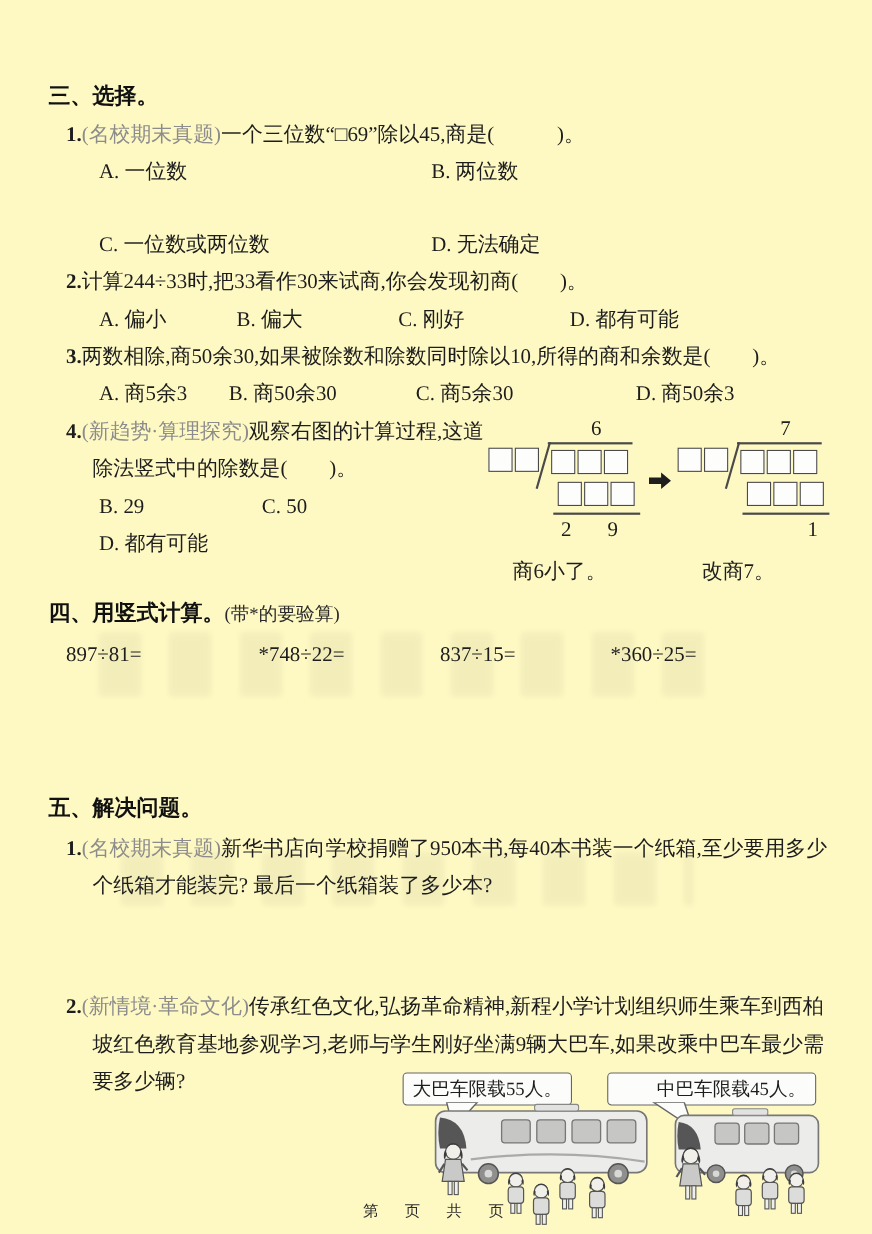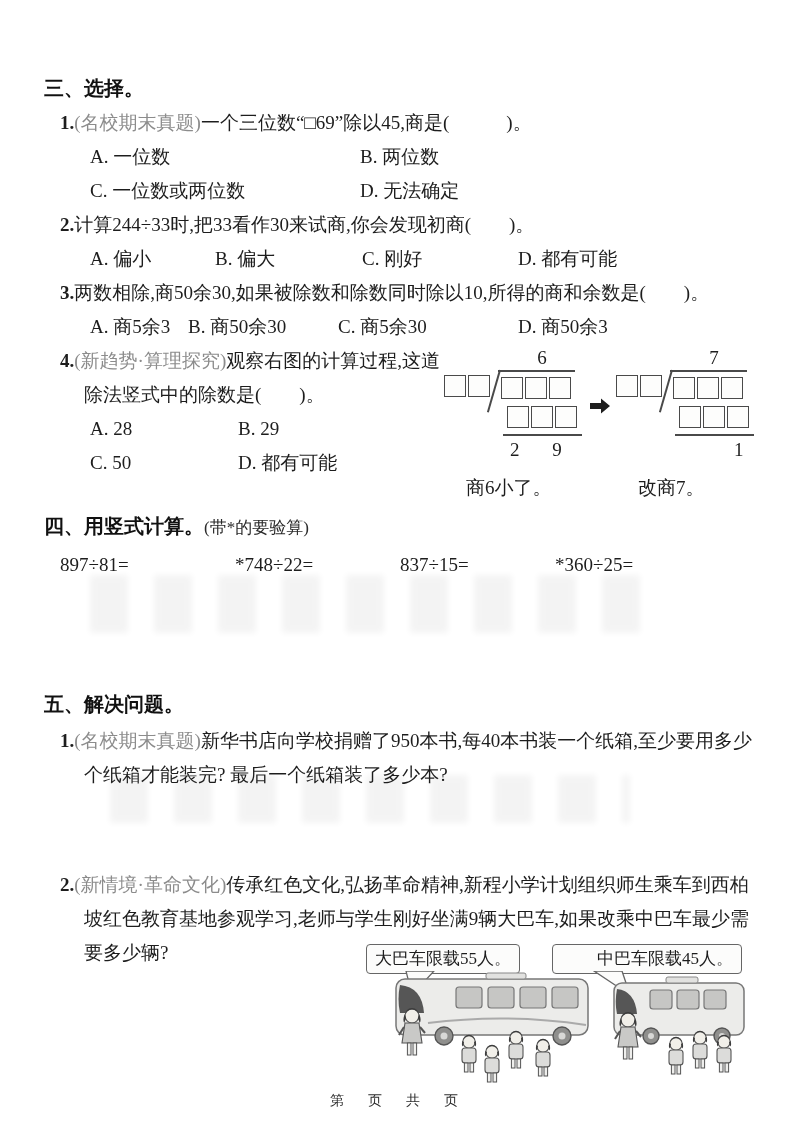--- a/index.html
+++ b/index.html
@@ -1,38 +1,38 @@
 <!DOCTYPE html>
 <html><head>
 <meta charset="utf-8">
 <style>
   * { margin:0; padding:0; box-sizing:border-box; }
   html,body { background:#e9e9e7; }
   .page {
     position:relative; width:793px; height:1122px; margin:0 auto;
-    background:#ffffff; overflow:hidden; color:#1d1d1d;
+    background:#fef9c3; overflow:hidden; color:#1d1d1d;
     font-family:"Liberation Serif","DejaVu Serif",serif;
   }
   .bleed {
     position:absolute; filter:blur(3px); opacity:.045; pointer-events:none;
     background:repeating-linear-gradient(90deg,#000 0 38px,transparent 38px 64px);
   }
   .content { position:absolute; left:44px; top:70px; width:714px; font-size:19px; line-height:34px; }
   .sec-head {
     font-family:"Liberation Sans","DejaVu Sans",sans-serif;
     font-weight:bold; font-size:20px; line-height:36px; color:#111;
   }
   .sec-note { font-family:"Liberation Serif",serif; font-weight:normal; font-size:17px; color:#2a2a2a; }
   .q { margin-left:16px; padding-left:24px; text-indent:-24px; }
   .qnum { font-weight:bold; }
   .qtag { color:#8c8c8c; }
   .opts { margin-left:16px; padding-left:30px; display:grid; }
-  .opts-q1 { grid-template-columns:270px auto; }
+  .opts-q1 { grid-template-columns:270px auto;gap:32px; }
   .opts-q2 { grid-template-columns:125px 147px 156px auto; }
-  .opts-q3 { grid-template-columns:98px 150px 180px auto; }
+  .opts-q3 { grid-template-columns:98px 150px 180px auto;gap:20px; }
   .opts-q4 { grid-template-columns:148px auto; }
   
   .q4wrap { display:flex; align-items:flex-start; }
   .q4left { width:404px; }
   .q4right { flex:1; display:flex; align-items:flex-start; padding-top:2px; }
   .divd { position:relative; width:142px; font-size:19px; line-height:24px; }
   .divd .quot { margin-left:60px; width:76px; text-align:center; height:24px; }
   .divd-main { display:flex; }
   .divisor { display:flex; gap:2px; margin-top:5px; }
   .slash { width:12px; position:relative; }
@@ -109,21 +109,20 @@
       <span>C. 商5余30</span>
       <span>D. 商50余3</span>
     </div>
 
     <div class="q4wrap">
       <div class="q4left">
         <div class="q" style="margin-left:16px;">
           <span class="qnum">4.</span><span class="qtag">(新趋势·算理探究)</span><span>观察右图的计算过程,这道除法竖式中的除数是(　　)。</span>
         </div>
         <div class="opts opts-q4">
-          <span>A. 28</span>
           <span>B. 29</span>
           <span>C. 50</span>
           <span>D. 都有可能</span>
         </div>
       </div>
 
       <div class="q4right">
 
         <div class="divd">
           <div class="quot">6</div>

